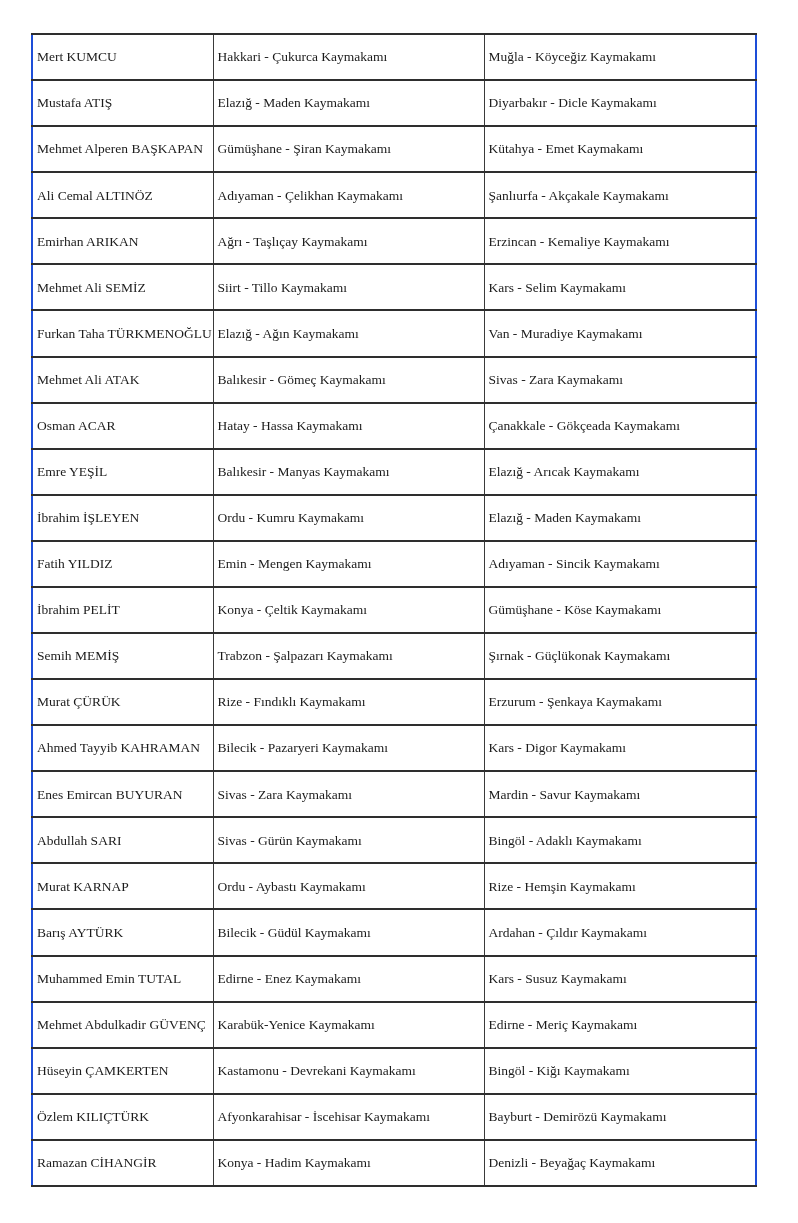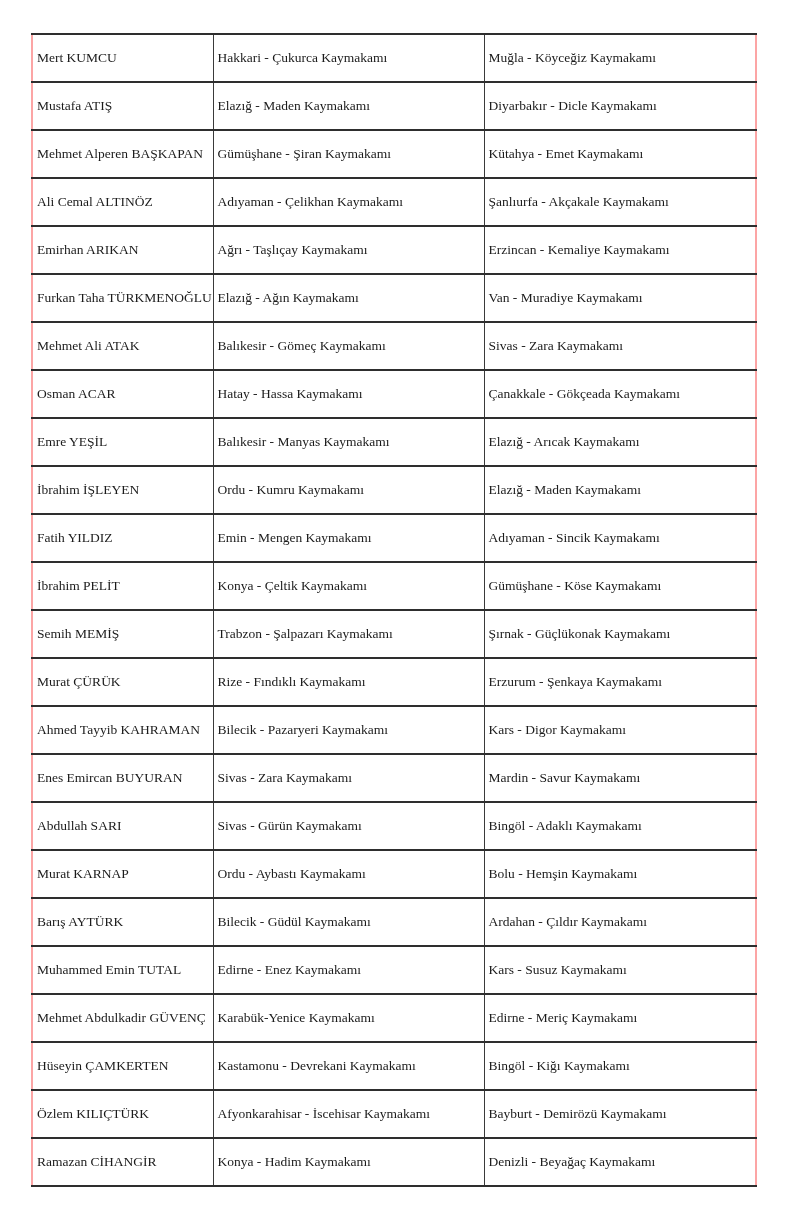--- a/index.html
+++ b/index.html
@@ -31,21 +31,21 @@
     border-left: 1px solid #3a3a3a;
     border-right: 1px solid #3a3a3a;
     vertical-align: middle;
     padding: 0 4px 0 4px;
     font-size: 13.5px;
     line-height: 1.15;
     white-space: nowrap;
     overflow: hidden;
   }
   table.assignments {
-    border: 2px solid #fca5a5;
+    border: 2px solid #1d4ed8;
   }
   col.c-name  { width: 181px; }
   col.c-a1    { width: 271px; }
   col.c-a2    { width: 272px; }
 </style>
 </head>
 <body>
 
 <div class="page">
   <table class="assignments">
@@ -73,20 +73,25 @@
         </tr>
         <tr>
           <td>Ali Cemal ALTINÖZ</td>
           <td>Adıyaman - Çelikhan Kaymakamı</td>
           <td>Şanlıurfa - Akçakale Kaymakamı</td>
         </tr>
         <tr>
           <td>Emirhan ARIKAN</td>
           <td>Ağrı - Taşlıçay Kaymakamı</td>
           <td>Erzincan - Kemaliye Kaymakamı</td>
+        </tr>
+        <tr>
+          <td>Mehmet Ali SEMİZ</td>
+          <td>Siirt - Tillo Kaymakamı</td>
+          <td>Kars - Selim Kaymakamı</td>
         </tr>
         <tr>
           <td>Furkan Taha TÜRKMENOĞLU</td>
           <td>Elazığ - Ağın Kaymakamı</td>
           <td>Van - Muradiye Kaymakamı</td>
         </tr>
         <tr>
           <td>Mehmet Ali ATAK</td>
           <td>Balıkesir - Gömeç Kaymakamı</td>
           <td>Sivas - Zara Kaymakamı</td>
@@ -137,21 +142,21 @@
           <td>Mardin - Savur Kaymakamı</td>
         </tr>
         <tr>
           <td>Abdullah SARI</td>
           <td>Sivas - Gürün Kaymakamı</td>
           <td>Bingöl - Adaklı Kaymakamı</td>
         </tr>
         <tr>
           <td>Murat KARNAP</td>
           <td>Ordu - Aybastı Kaymakamı</td>
-          <td>Bolu - Hemşin Kaymakamı</td>
+          <td>Rize - Hemşin Kaymakamı</td>
         </tr>
         <tr>
           <td>Barış AYTÜRK</td>
           <td>Bilecik - Güdül Kaymakamı</td>
           <td>Ardahan - Çıldır Kaymakamı</td>
         </tr>
         <tr>
           <td>Muhammed Emin TUTAL</td>
           <td>Edirne - Enez Kaymakamı</td>
           <td>Kars - Susuz Kaymakamı</td>

